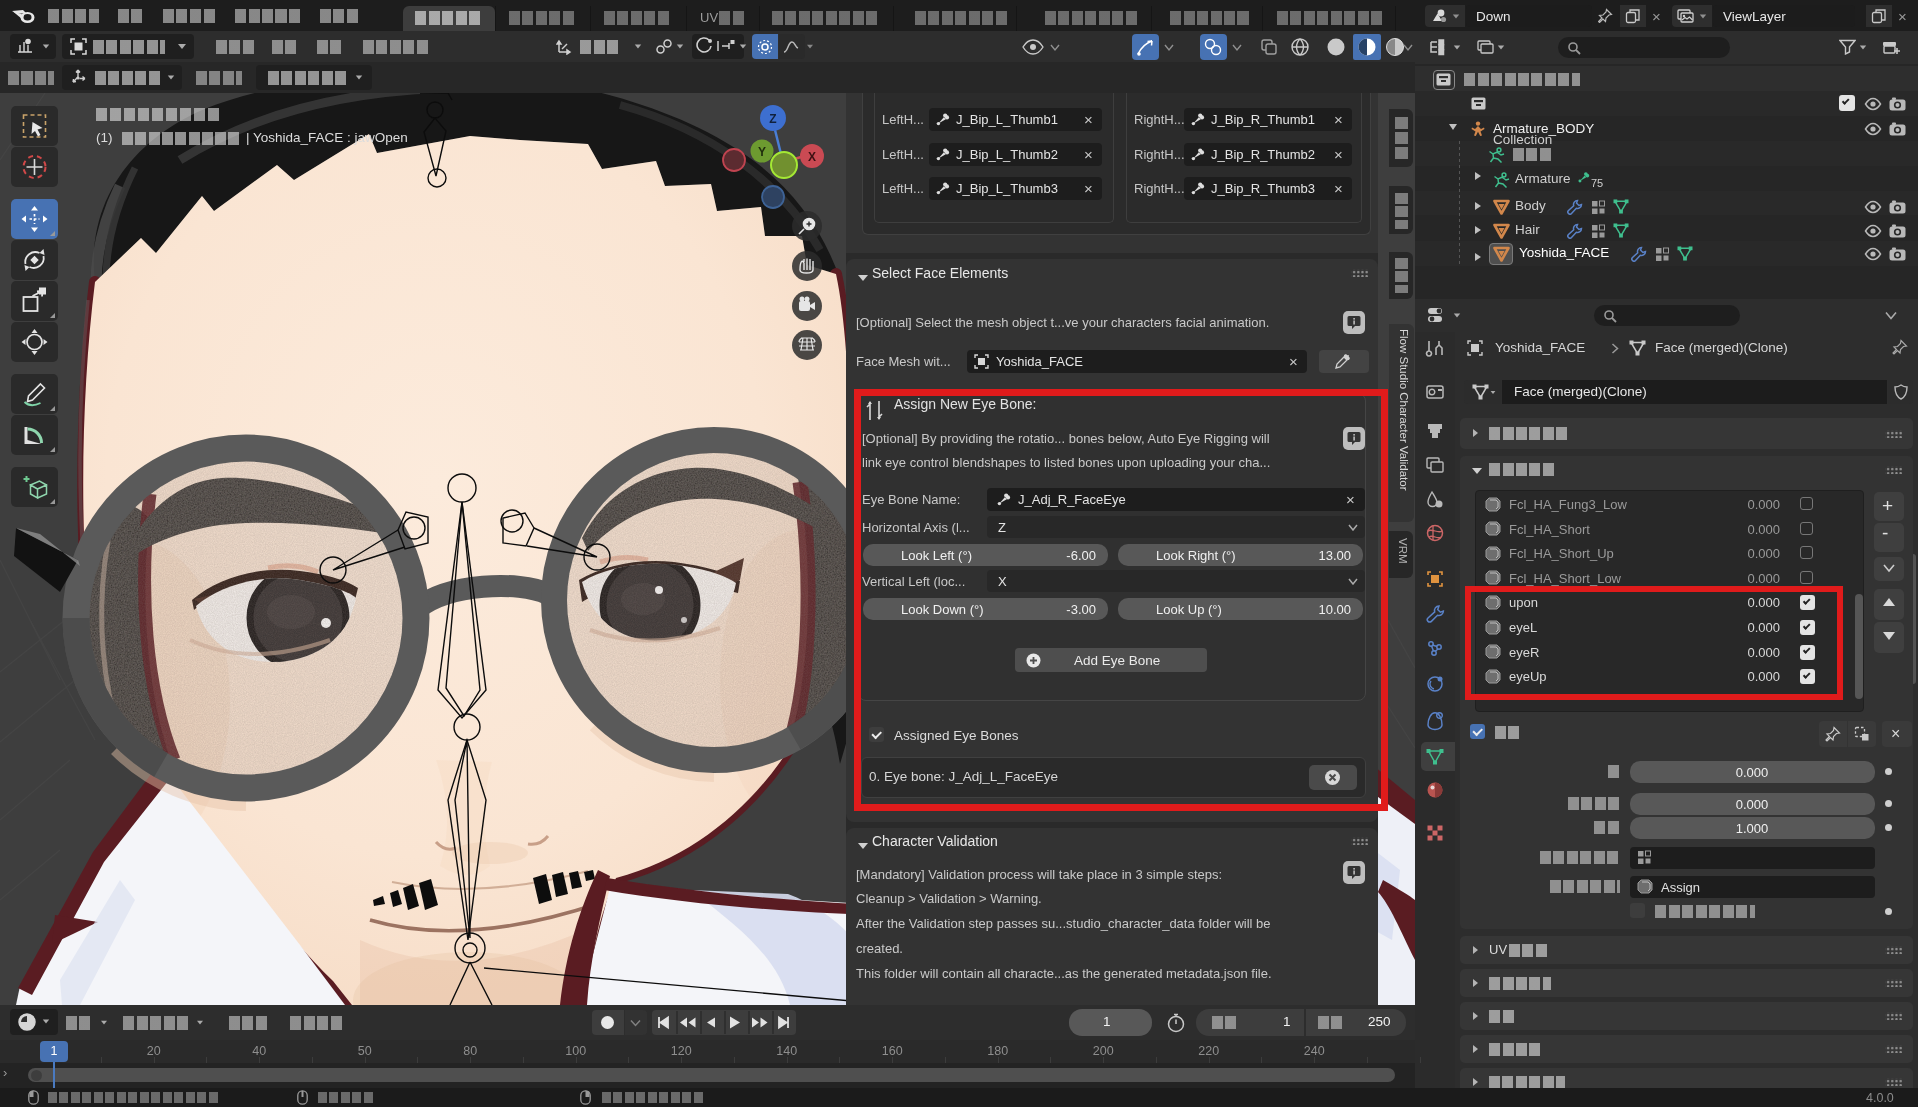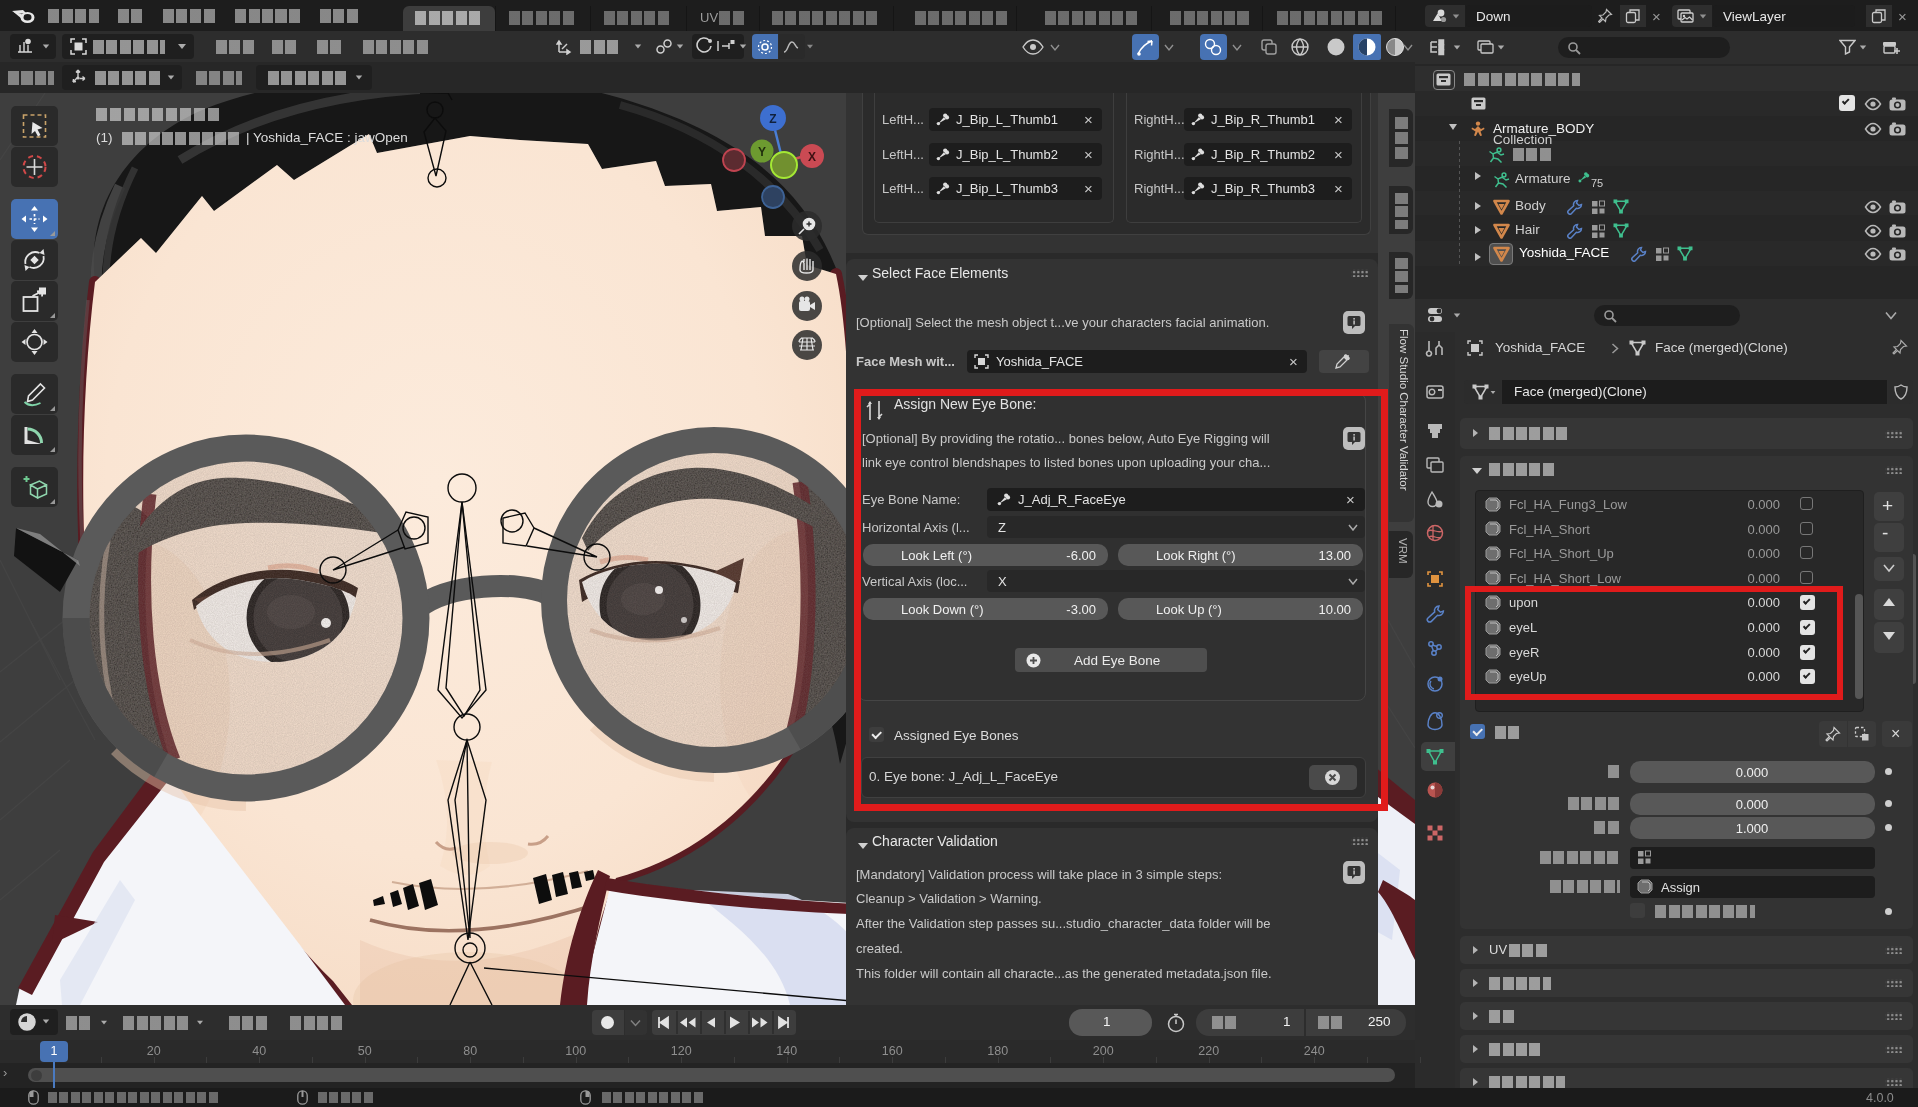--- a/index.html
+++ b/index.html
@@ -553,21 +553,21 @@
       <div class="ab" style="left:12px;top:182px;width:0;height:0;border-left:5px solid transparent;border-right:5px solid transparent;border-top:6px solid #d0d0d0"></div>
       <div class="t" style="left:26px;top:172px;font-size:14px;color:#e8e8e8;">Select Face Elements</div>
       <div class="grip" style="left:505px;top:176px"></div>
       <div class="t" style="left:10px;top:222px;font-size:13px;color:#c9c9c9;">[Optional] Select the mesh object t...ve your characters facial animation.</div>
       <div class="ab" style="left:497px;top:218px;width:22px;height:23px;background:#bdbdbd;border-radius:5px"></div>
       <svg class="ab" style="left:501px;top:222px" width="14" height="15" viewBox="0 0 14 15">
         <path d="M2,1 h10 a1.5,1.5 0 0 1 1.5,1.5 v7 a1.5,1.5 0 0 1 -1.5,1.5 h-4 l-3,3 v-3 h-3 a1.5,1.5 0 0 1 -1.5,-1.5 v-7 a1.5,1.5 0 0 1 1.5,-1.5 Z" fill="#333"></path>
         <rect x="6.3" y="3" width="1.6" height="1.6" fill="#bdbdbd"></rect>
         <rect x="6.3" y="5.5" width="1.6" height="4" fill="#bdbdbd"></rect>
       </svg>
-      <div class="t" style="left:10px;top:261px;font-size:13px;color:#c9c9c9;font-weight:bold;">Face Mesh wit...</div>
+      <div class="t" style="left:10px;top:261px;font-size:13px;color:#c9c9c9;">Face Mesh wit...</div>
       <div class="fld" style="left:121px;top:257px;width:340px;height:23px"></div>
       <svg class="ab" style="left:128px;top:261px" width="15" height="15" viewBox="0 0 15 15">
         <g stroke="#d8d8d8" stroke-width="1.4" fill="none">
           <path d="M1,4 L1,1 L4,1 M11,1 L14,1 L14,4 M14,11 L14,14 L11,14 M4,14 L1,14 L1,11"></path>
           <rect x="4" y="4" width="7" height="7" fill="#d8d8d8" stroke="none"></rect>
         </g>
       </svg>
       <div class="t" style="left:150px;top:261px;font-size:13px;color:#e4e4e4;">Yoshida_FACE</div>
       <div class="x" style="left:443px;top:261px">×</div>
       <div class="ab" style="left:473px;top:257px;width:50px;height:23px;background:#434343;border-radius:4px"></div>
@@ -616,21 +616,21 @@
       <div class="t" style="left:0px;top:455px;font-size:13px;color:#f0f0f0;left:auto;right:282px">-6.00</div>
       <div class="sld" style="left:272px;top:451px;width:245px;height:22px"></div>
       <div class="t" style="left:310px;top:455px;font-size:13px;color:#f0f0f0;">Look Right (°)</div>
       <div class="t" style="left:0px;top:455px;font-size:13px;color:#f0f0f0;left:auto;right:27px">13.00</div>
       <div class="sld" style="left:17px;top:505px;width:245px;height:22px"></div>
       <div class="t" style="left:55px;top:509px;font-size:13px;color:#f0f0f0;">Look Down (°)</div>
       <div class="t" style="left:0px;top:509px;font-size:13px;color:#f0f0f0;left:auto;right:282px">-3.00</div>
       <div class="sld" style="left:272px;top:505px;width:245px;height:22px"></div>
       <div class="t" style="left:310px;top:509px;font-size:13px;color:#f0f0f0;">Look Up (°)</div>
       <div class="t" style="left:0px;top:509px;font-size:13px;color:#f0f0f0;left:auto;right:27px">10.00</div>
-      <div class="t" style="left:16px;top:481px;font-size:13px;color:#c9c9c9;">Vertical Axis (loc...</div>
+      <div class="t" style="left:16px;top:481px;font-size:13px;color:#c9c9c9;">Vertical Left (loc...</div>
       <div class="ab" style="left:141px;top:477px;width:378px;height:22px;background:#282828;border-radius:4px"></div>
       <div class="t" style="left:152px;top:481px;font-size:13px;color:#e4e4e4;">X</div>
       <svg class="ab" style="left:502px;top:485px" width="10" height="7" viewBox="0 0 10 7">
         <path d="M1,1 L5,6 L9,1" fill="none" stroke="#aaa" stroke-width="1.5"></path>
       </svg>
       <div class="btn" style="left:169px;top:555px;width:192px;height:24px;background:#4e4e4e"></div>
       <svg class="ab" style="left:180px;top:560px" width="15" height="15" viewBox="0 0 15 15">
         <circle cx="7.5" cy="7.5" r="7" fill="#e8e8e8"></circle>
         <path d="M7.5,4 L7.5,11 M4,7.5 L11,7.5" stroke="#4e4e4e" stroke-width="1.8"></path>
       </svg>

